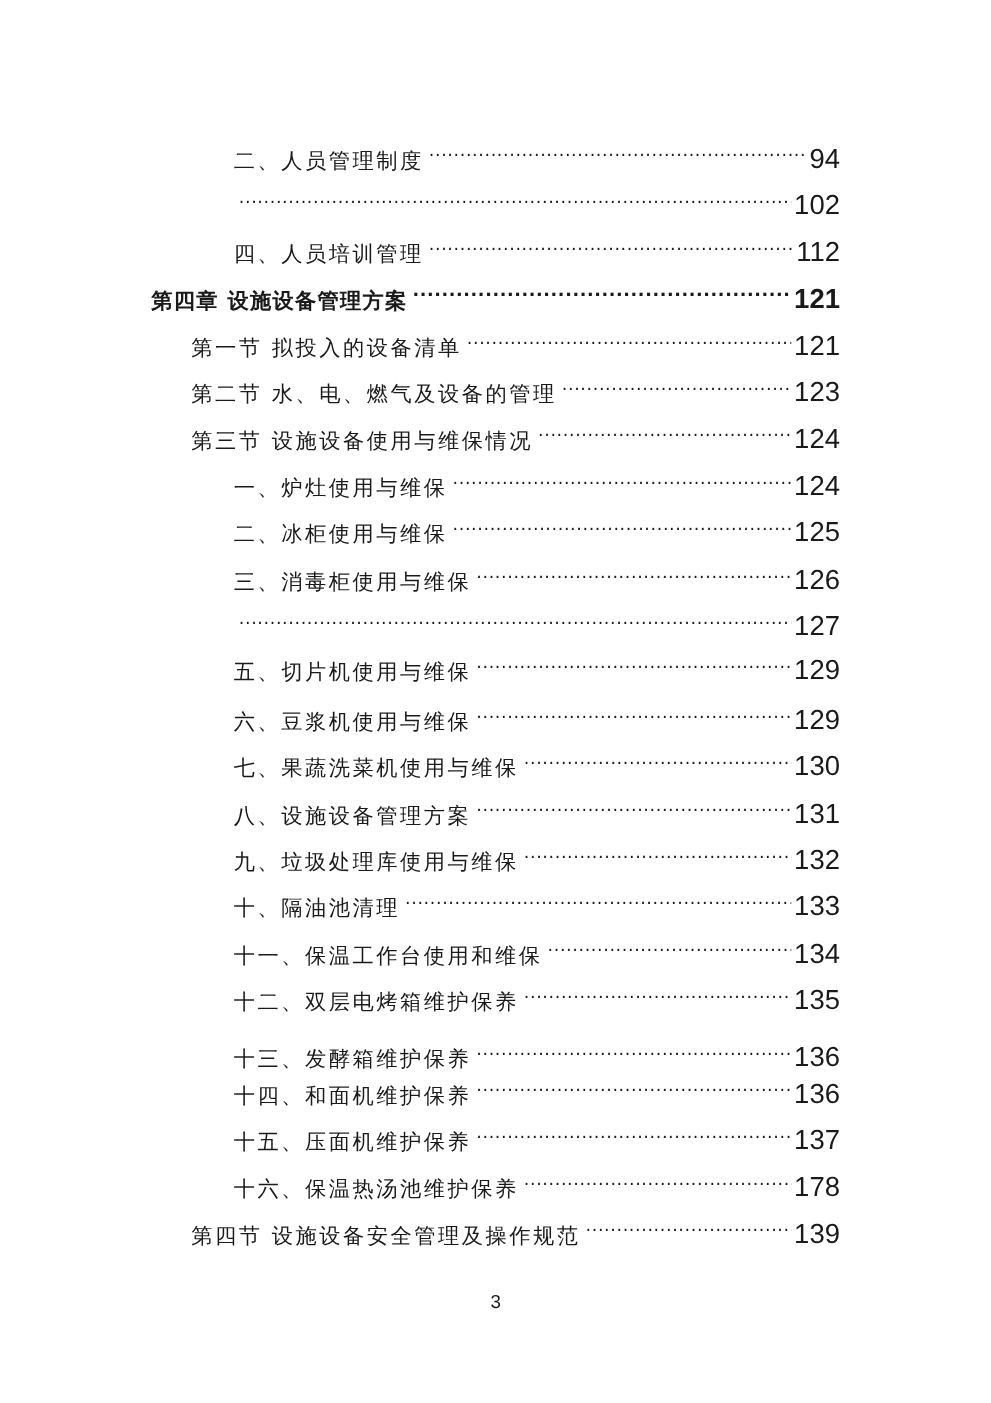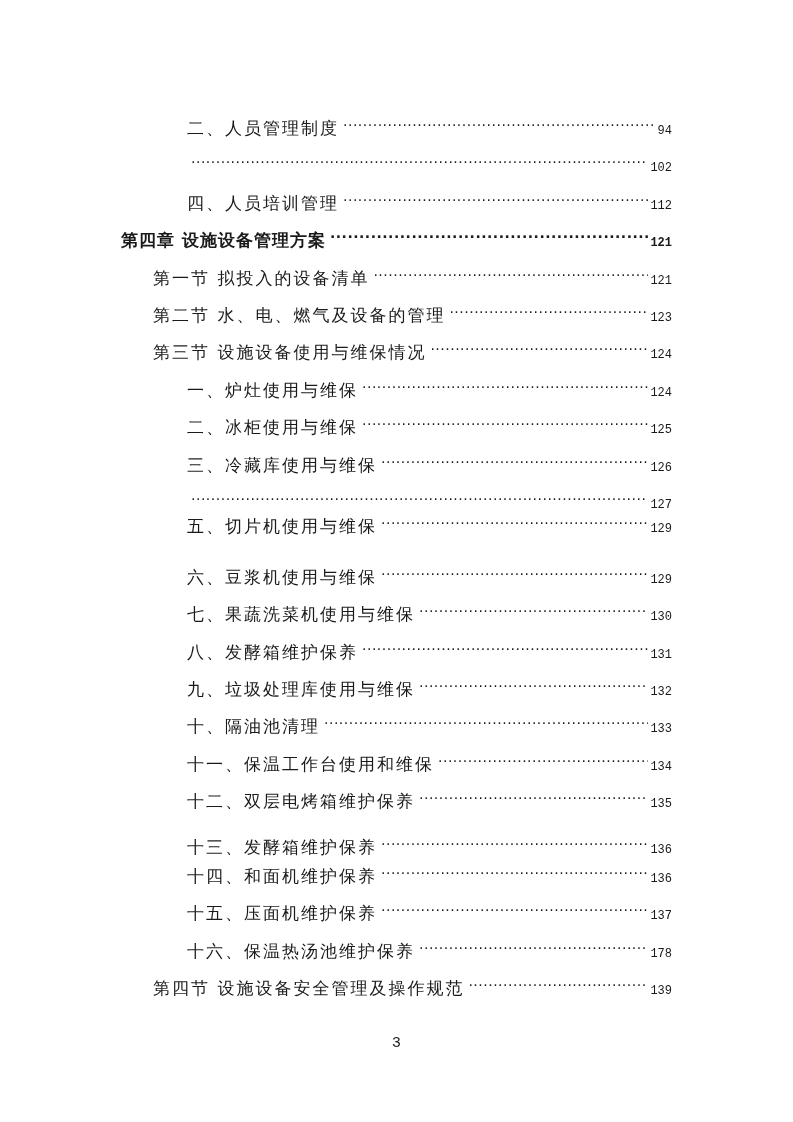--- a/index.html
+++ b/index.html
@@ -52,22 +52,22 @@
       left: 0;
       bottom: 6px;
       font-size: 14px;
       letter-spacing: 0.5px;
       line-height: 14px;
       font-weight: inherit;
       color: #1a1a1a;
     }
     .toc-page {
       flex: 0 0 auto;
-      font-family: Liberation Mono, monospace;
-      font-size: 12px;
+      font-family: Liberation Sans, sans-serif;
+      font-size: 22px;
       text-align: left;
     }
     .page-number {
       position: absolute;
       left: 0;
       width: 793px;
       top: 1033px;
       text-align: center;
       font-family: "Liberation Sans", "DejaVu Sans", sans-serif;
       font-size: 15px;
@@ -116,45 +116,45 @@
     <span class="toc-title">一、炉灶使用与维保</span>
     <span class="toc-leader"></span>
     <span class="toc-page">124</span>
   </div>
   <div class="toc-row level-3" style="top:299.2px">
     <span class="toc-title">二、冰柜使用与维保</span>
     <span class="toc-leader"></span>
     <span class="toc-page">125</span>
   </div>
   <div class="toc-row level-3" style="top:336.6px">
-    <span class="toc-title">三、冷藏库使用与维保</span>
+    <span class="toc-title">三、消毒柜使用与维保</span>
     <span class="toc-leader"></span>
     <span class="toc-page">126</span>
   </div>
   <div class="toc-row level-3" style="top:374px">
     <span class="toc-leader"></span>
     <span class="toc-page">127</span>
   </div>
-  <div class="toc-row level-3" style="top:398px">
+  <div class="toc-row level-3" style="top:409px">
     <span class="toc-title">五、切片机使用与维保</span>
     <span class="toc-leader"></span>
     <span class="toc-page">129</span>
   </div>
   <div class="toc-row level-3" style="top:448.8px">
     <span class="toc-title">六、豆浆机使用与维保</span>
     <span class="toc-leader"></span>
     <span class="toc-page">129</span>
   </div>
   <div class="toc-row level-3" style="top:486.2px">
     <span class="toc-title">七、果蔬洗菜机使用与维保</span>
     <span class="toc-leader"></span>
     <span class="toc-page">130</span>
   </div>
   <div class="toc-row level-3" style="top:523.6px">
-    <span class="toc-title">八、发酵箱维护保养</span>
+    <span class="toc-title">八、设施设备管理方案</span>
     <span class="toc-leader"></span>
     <span class="toc-page">131</span>
   </div>
   <div class="toc-row level-3" style="top:561px">
     <span class="toc-title">九、垃圾处理库使用与维保</span>
     <span class="toc-leader"></span>
     <span class="toc-page">132</span>
   </div>
   <div class="toc-row level-3" style="top:598.4px">
     <span class="toc-title">十、隔油池清理</span>

